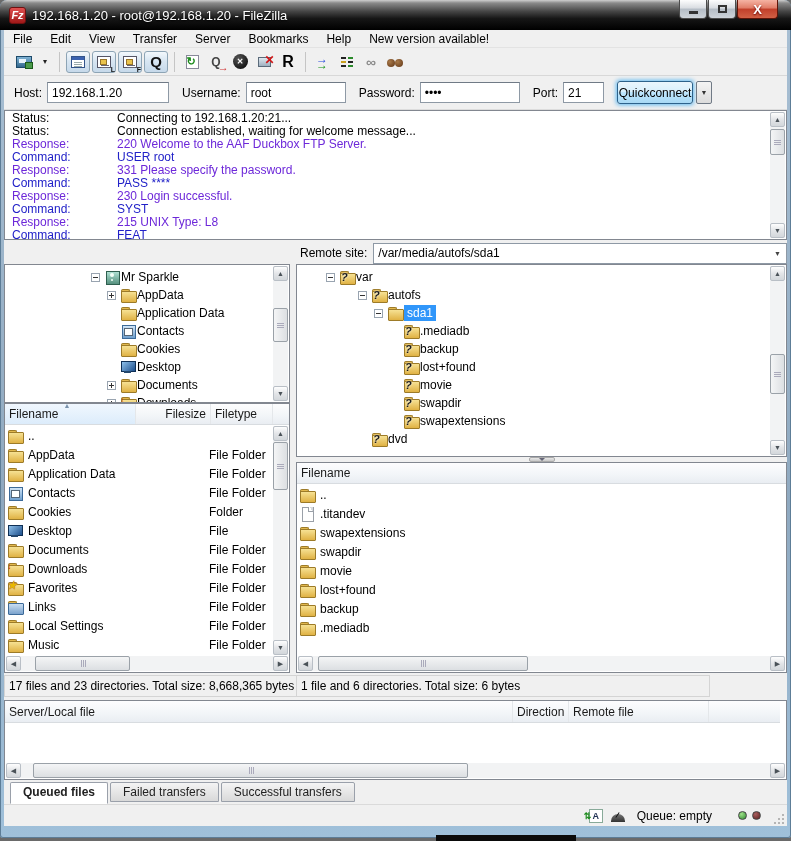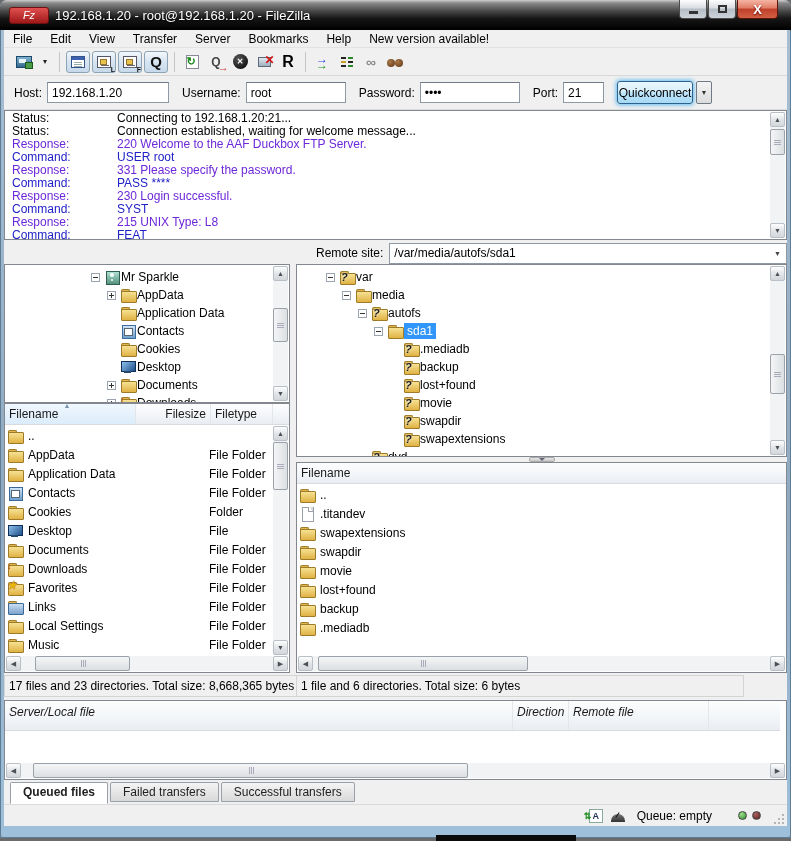--- a/index.html
+++ b/index.html
@@ -8,23 +8,23 @@
   .screen { position:relative; width:791px; height:841px; background:#6a6a6a; }
   .artifact { position:absolute; left:436px; top:835px; width:140px; height:6px; background:#0a0a0a; z-index:50; }
 
   
   .window { position:absolute; left:0; top:0; width:791px; height:838px;
     background:linear-gradient(180deg,#a9c0d4,#8fa9c0 60%,#9fc0da);
     border-radius:7px 7px 3px 3px; box-shadow:inset 0 0 0 1px #5d7d97; }
   .titlebar { position:absolute; left:0; top:0; width:791px; height:30px; border-radius:7px 7px 0 0;
     background:linear-gradient(180deg,#cfcfcf 0%,#8a8a8a 10%,#454545 38%,#161616 62%,#000 100%);
     display:flex; align-items:center; }
-  .fzlogo { width:40px; height:17px; margin:0 6px 0 9px; border-radius:3px;
+  .fzlogo { width:17px; height:17px; margin:0 6px 0 9px; border-radius:3px;
     background:linear-gradient(180deg,#e05050,#a01818); border:1px solid #701010;
-    color:#fff; font-weight:normal; font-style:italic; font-size:11px; line-height:15px; text-align:center; }
+    color:#fff; font-weight:bold; font-style:italic; font-size:11px; line-height:15px; text-align:center; }
   .title-text { color:#fff; font-size:13px; text-shadow:0 1px 2px #000; }
   .winbtns { position:absolute; right:13px; top:0; display:flex; }
   .wbtn { width:28px; height:19px; border:1px solid #4c4c4c; border-top:none; border-radius:0 0 4px 4px;
     background:linear-gradient(180deg,#fdfdfd,#d8dce1 45%,#b4bcc5 50%,#ced4da); margin-left:1px;
     display:flex; align-items:center; justify-content:center; }
   .wbtn .bar { width:9px; height:3px; background:#333; margin-top:6px; }
   .wbtn .box { width:9px; height:8px; border:2px solid #333; }
   .wbtn.close { width:41px; background:linear-gradient(180deg,#f5b3a3,#e07c67 45%,#c13f2a 50%,#d26045); border-color:#5f1408;
     color:#fff; font-weight:bold; font-size:13px; text-shadow:0 1px 2px #600; }
 
@@ -173,22 +173,22 @@
   .rows { position:absolute; left:0; right:17px; }
   .fr { height:19px; display:flex; align-items:center; white-space:nowrap; }
   .cell-name { display:flex; align-items:center; gap:4px; padding-left:2px; flex:none; }
   .cell-size { text-align:right; padding-right:8px; flex:none; }
 
   .statusline { position:absolute; height:22px; background:#f0f0f0; border:1px solid #d4d4d4;
     display:flex; align-items:center; padding-left:4px; }
 
   
   .queue { position:absolute; left:0; top:670px; width:783px; height:80px; background:#fff; border:1px solid #828790; }
-  .qh { position:absolute; left:0; top:0; right:6px; height:30px; display:flex;
-    background:linear-gradient(180deg,#fdfdfe,#f2f5f8 60%,#e9edf2); border-bottom:1px solid #d8dce0;font-style:italic; }
+  .qh { position:absolute; left:0; top:0; right:6px; height:22px; display:flex;
+    background:linear-gradient(180deg,#fdfdfe,#f2f5f8 60%,#e9edf2); border-bottom:1px solid #d8dce0; }
   .qh .hcell { padding-top:4px; }
 
   
   .tabs { position:absolute; left:0; top:750px; width:783px; height:24px; display:flex; align-items:flex-start;
     padding:2px 0 0 6px; background:#f0f0f0; }
   .tab { height:20px; padding:2px 12px 0 12px; border:1px solid #9aa0aa; border-radius:2px 2px 0 0;
     background:linear-gradient(180deg,#f4f4f4,#d9d9d9); margin-right:2px; color:#222; }
   .tab.active { background:#fff; font-weight:bold; height:22px; border-bottom-color:#fff; }
 
   
@@ -360,21 +360,21 @@
         </div>
         <div class="sb-v" style="top:1px; right:1px; bottom:1px;">
           <div class="sb-btn" style="top:0">▲</div>
           <div class="sb-thumb-v" style="top:17px; height:26px;"></div>
           <div class="sb-btn" style="bottom:0">▼</div>
         </div>
       </div>
 
 
       <div class="siterow" style="left:292px; top:212px; width:491px;">
-        <span class="slabel" style="margin-left:20px">Remote site:</span>
+        <span class="slabel" style="margin-left:4px">Remote site:</span>
         <div class="combo">
           <span class="ctext">/var/media/autofs/sda1</span>
           <span class="carea">▼</span>
         </div>
       </div>
 
       <div class="treepane" style="left:0; top:234px; width:286px; height:139px;">
         <div class="treerows">
           <div class="trow" style="padding-left:86px">
               <span class="exp"></span>
@@ -424,25 +424,20 @@
 
       <div class="treepane" style="left:292px; top:234px; width:491px; height:193px;">
         <div class="treerows">
           <div class="trow" style="padding-left:29px">
               <span class="exp"></span>
               <span class="ico folder">
                 <i class="qm">?</i>
               </span>
               <span class="tlabel">var</span>
             </div>
-          <div class="trow" style="padding-left:45px">
-              <span class="exp"></span>
-              <span class="ico folder"></span>
-              <span class="tlabel">media</span>
-            </div>
           <div class="trow" style="padding-left:61px">
               <span class="exp"></span>
               <span class="ico folder">
                 <i class="qm">?</i>
               </span>
               <span class="tlabel">autofs</span>
             </div>
           <div class="trow" style="padding-left:77px">
               <span class="exp"></span>
               <span class="ico folder"></span>
@@ -684,21 +679,21 @@
           <div class="track">
               <div class="sb-thumb-h" style="left:5px; width:210px;"></div>
             </div>
           <div class="sb-btn">▶</div>
         </div>
       </div>
 
       <div class="statusline" style="left:0; top:645px; width:346px;">
           <span>17 files and 23 directories. Total size: 8,668,365 bytes</span>
         </div>
-      <div class="statusline" style="left:292px; top:645px; width:448px;">
+      <div class="statusline" style="left:292px; top:645px; width:414px;">
           <span>1 file and 6 directories. Total size: 6 bytes</span>
         </div>
 
       <div class="queue">
         <div class="qh">
           <div class="hcell" style="width:508px"><span>Server/Local file</span></div>
           <div class="hcell" style="width:56px"><span>Direction</span></div>
           <div class="hcell" style="width:140px"><span>Remote file</span></div>
           <div class="hcell" style="flex:1; border-right:none"></div>
         </div>

